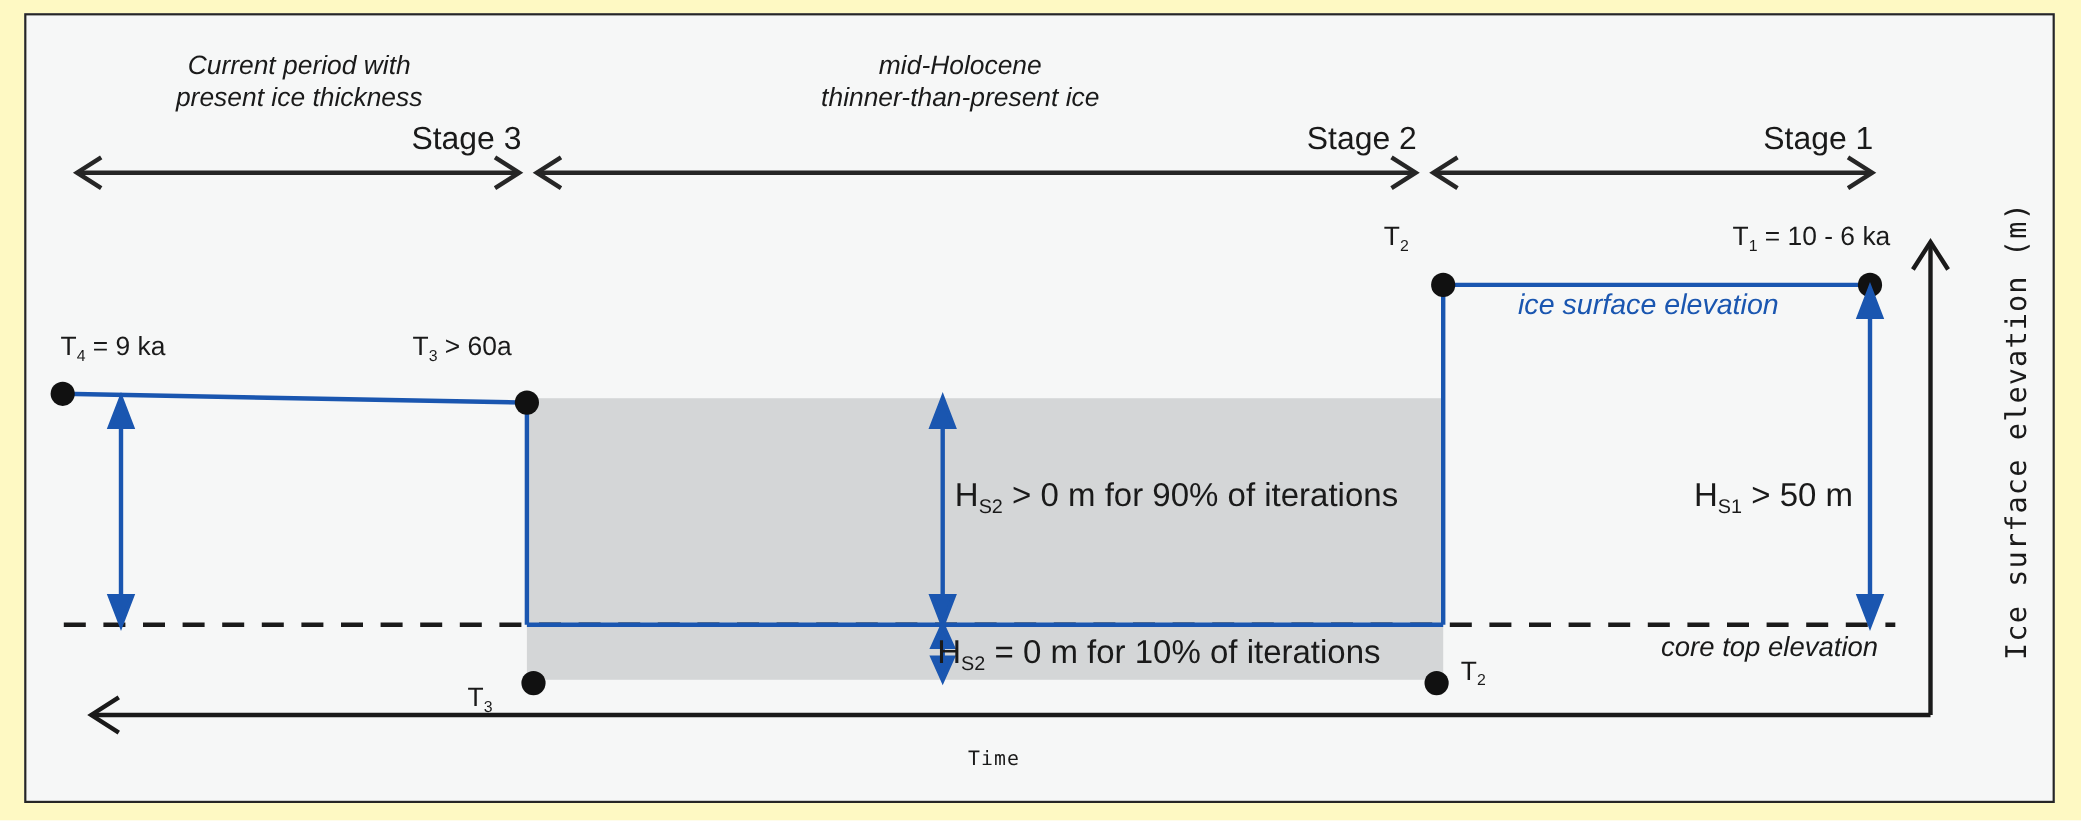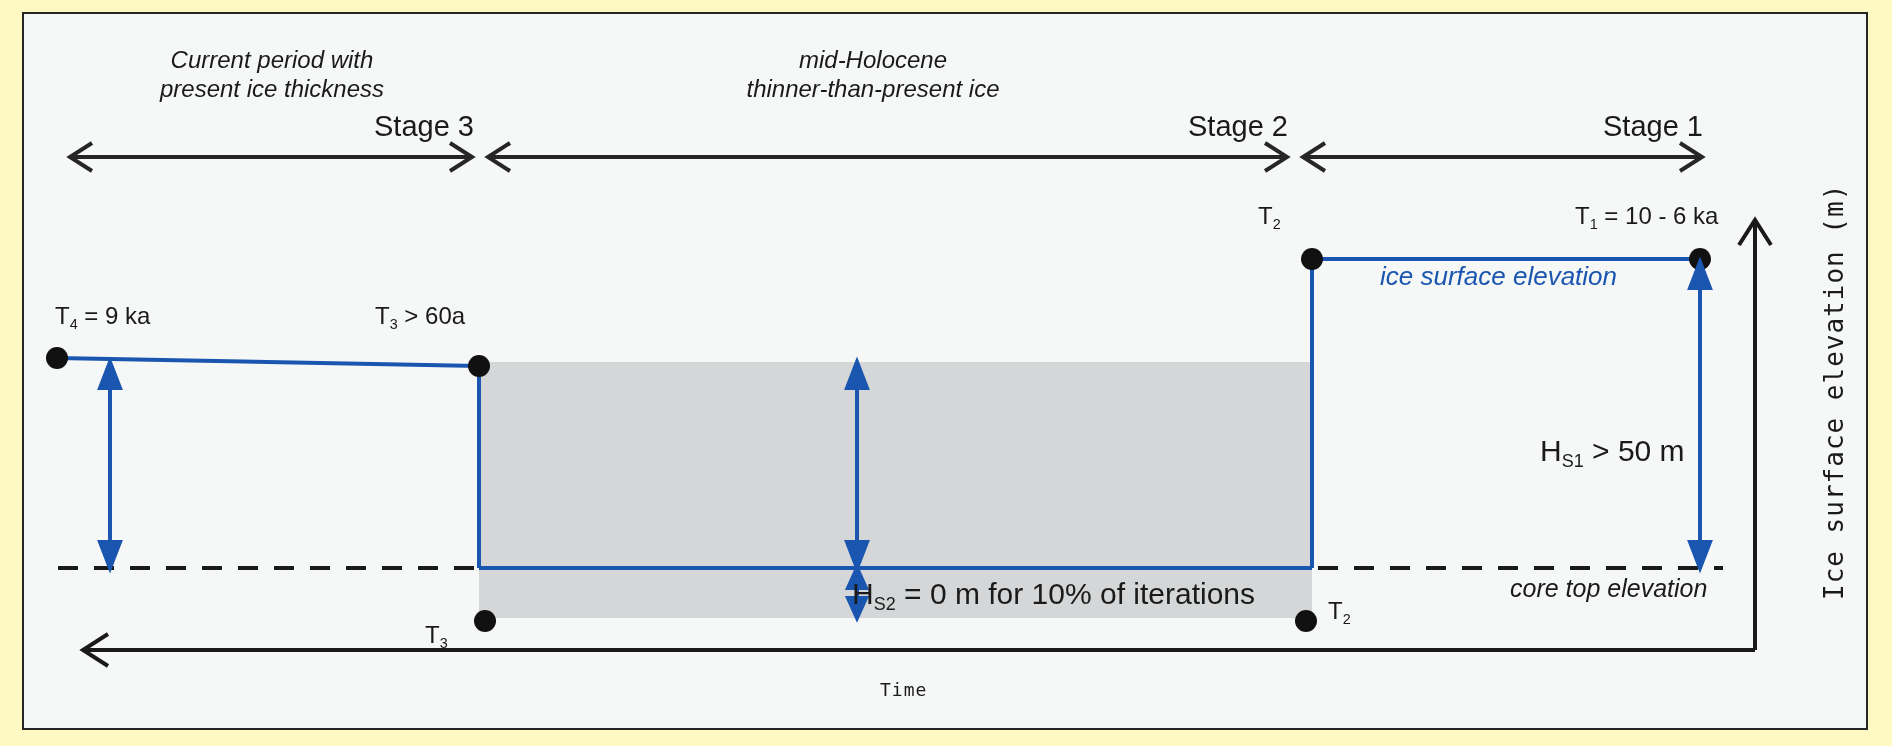--- a/index.html
+++ b/index.html
@@ -198,20 +198,23 @@
 
   <div class="lbl tlabel" style="left:425px; top:622px;">
     <span>T</span><sub>3</sub>
   </div>
 
   <div class="lbl tlabel" style="left:1328px; top:598px;">
     <span>T</span><sub>2</sub>
   </div>
 
 
+  <div class="lbl hlabel" style="left:868px; top:434px;">
+    <span>H</span><sub>S2</sub><span> &gt; 0 m for 90% of iterations</span>
+  </div>
 
   <div class="lbl hlabel" style="left:852px; top:577px;">
     <span>H</span><sub>S2</sub><span> = 0 m for 10% of iterations</span>
   </div>
 
   <div class="lbl hlabel" style="left:1540px; top:434px;">
     <span>H</span><sub>S1</sub><span> &gt; 50 m</span>
   </div>
 
   <div class="lbl blue-ital" style="left:1380px; top:262px;">ice surface elevation</div>

